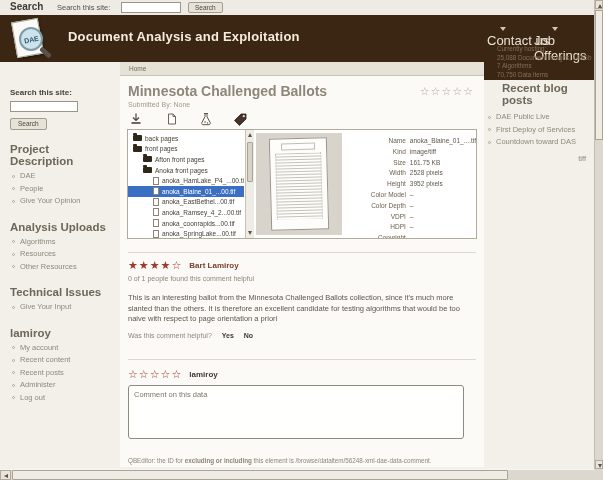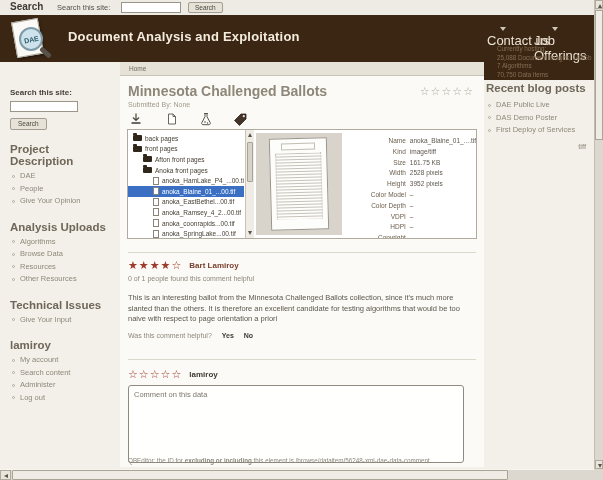--- a/index.html
+++ b/index.html
@@ -35,21 +35,21 @@
   .lsb-search-h { font-size:8px; font-weight:bold; color:#45403a; margin-top:18px; }
   .lsb-input { display:block; width:68px; height:11px; border:1px solid #9a9489; background:#fff; margin-top:4px; font-size:7px; padding:0 2px; }
   .lsb-button { margin-top:4px; height:12px; font-size:6.5px; padding:0 7px; background:#e6e2d8; border:1px solid #a39d91; border-radius:2px; color:#4a443a; }
   .sb-title { font-size:11.5px; font-weight:bold; color:#6e6759; margin:13px 0 3px; }
   .sb-list { list-style:none; }
   .sb-list li { display:flex; align-items:center; line-height:12.5px; }
   .bullet { width:3px; height:3px; border:1px solid #b3ac9c; border-radius:50%; margin:0 5px 0 2px; flex:none; }
   .sb-link { font-size:7.5px; color:#8f897b; text-decoration:none; white-space:nowrap; }
   
   .rsb { position:absolute; left:486px; top:82px; width:108px; }
-  .rsb .sb-title { margin:0 0 5px; }
+  .rsb .sb-title { margin:0 16px 5px; }
   .rsb-more { display:block; text-align:right; font-size:7.5px; color:#8f897b; margin:5px 8px 0 0; text-decoration:none; }
   
   .tabstrip { position:absolute; left:120px; top:62px; width:364px; height:14px; background:#e7e2d7; border-bottom:1px solid #c9c3b5; }
   .tab-home { position:absolute; left:9px; top:3px; font-size:6.5px; color:#6f6a5e; text-decoration:none; }
   .panel { position:absolute; left:120px; top:76px; width:364px; height:391px; background:#fbfaf7; }
   .page-title { position:absolute; left:8px; top:7px; font-size:14px; font-weight:bold; color:#8e8678; }
   .title-stars { position:absolute; right:10px; top:9px; font-size:11px; color:#b5ad9c; letter-spacing:1px; }
   .submitted { position:absolute; left:8px; top:25px; font-size:7px; color:#a29a8a; }
   .toolbar { position:absolute; left:8px; top:35px; height:16px; display:flex; gap:20px; align-items:center; }
   .tool { width:15px; height:15px; display:inline-flex; align-items:center; justify-content:center; background:none; border:none; }
@@ -82,21 +82,21 @@
   .hr1 { top:176px; } .hr2 { top:283px; }
   .stars-row { position:absolute; left:8px; display:flex; align-items:center; gap:7px; }
   .sr1 { top:183px; } .sr2 { top:292px; }
   .stars { font-size:11px; color:#9c3a2b; letter-spacing:1px; background:none; border:none; }
   .author { font-size:8px; font-weight:bold; }
   .author.a1 { color:#7a3f2c; } .author.a2 { color:#3f3a31; }
   .helpful-count { position:absolute; left:8px; top:199px; font-size:7px; color:#8f887a; }
   .comment-body { position:absolute; left:8px; top:217px; width:347px; font-size:7.5px; line-height:10.5px; color:#5c564b; }
   .helpful-q { position:absolute; left:8px; top:256px; font-size:7px; color:#8f887a; }
   .hq-link { font-size:7px; font-weight:bold; color:#3f3a31; text-decoration:none; margin-left:8px; }
-  .comment-box { position:absolute; left:8px; top:309px; width:336px; height:78px; border:1px solid #8f8a80; border-radius:3px; background:#fffffe; font-family:"Liberation Sans",sans-serif; font-size:7.5px; color:#7d776c; padding:4px 5px; resize:none; }
+  .comment-box { position:absolute; left:8px; top:309px; width:336px; height:54px; border:1px solid #8f8a80; border-radius:3px; background:#fffffe; font-family:"Liberation Sans",sans-serif; font-size:7.5px; color:#7d776c; padding:4px 5px; resize:none; }
   .footnote { position:absolute; left:8px; top:381px; font-size:6.3px; color:#8c8679; white-space:nowrap; }
   
   .hscroll { position:absolute; left:0; top:469px; width:595px; height:11px; background:#dcd8cf; border-top:1px solid #f7f5f0; }
   .hs-arrow { position:absolute; left:0; top:0; width:11px; height:10px; background:#e9e5dc; border:1px solid #b0aa9e; }
   .hs-arrow::before { content:""; position:absolute; left:3px; top:2.5px; border-top:2.5px solid transparent; border-bottom:2.5px solid transparent; border-right:4px solid #5a5449; }
   .hs-thumb { position:absolute; left:12px; top:0; width:496px; height:10px; background:#efece5; border:1px solid #aaa497; border-radius:1px; }
   .vscroll { position:absolute; left:594px; top:0; width:9px; height:469px; background:#dcd8cf; border-left:1px solid #c3beb2; }
   .vs-up, .vs-dn { position:absolute; left:0; width:8px; height:9px; background:#e9e5dc; border:1px solid #b0aa9e; }
   .vs-up { top:0; } .vs-dn { bottom:0; }
   .vs-up::before { content:""; position:absolute; left:1.5px; top:3px; border-left:2.5px solid transparent; border-right:2.5px solid transparent; border-bottom:4px solid #5a5449; }
@@ -159,24 +159,20 @@
           </li>
         </ul>
         <div class="sb-title">Analysis Uploads</div>
         <ul class="sb-list">
           <li>
             <span class="bullet"></span>
             <a class="sb-link" href="#">Algorithms</a>
           </li>
           <li>
             <span class="bullet"></span>
-            <a class="sb-link" href="#">Browse Data</a>
-          </li>
-          <li>
-            <span class="bullet"></span>
             <a class="sb-link" href="#">Resources</a>
           </li>
           <li>
             <span class="bullet"></span>
             <a class="sb-link" href="#">Other Resources</a>
           </li>
         </ul>
         <div class="sb-title">Technical Issues</div>
         <ul class="sb-list">
           <li>
@@ -185,21 +181,25 @@
           </li>
         </ul>
         <div class="sb-title">lamiroy</div>
         <ul class="sb-list">
           <li>
             <span class="bullet"></span>
             <a class="sb-link" href="#">My account</a>
           </li>
           <li>
             <span class="bullet"></span>
-            <a class="sb-link" href="#">Search content</a>
+            <a class="sb-link" href="#">Recent content</a>
+          </li>
+          <li>
+            <span class="bullet"></span>
+            <a class="sb-link" href="#">Recent posts</a>
           </li>
           <li>
             <span class="bullet"></span>
             <a class="sb-link" href="#">Administer</a>
           </li>
           <li>
             <span class="bullet"></span>
             <a class="sb-link" href="#">Log out</a>
           </li>
         </ul>
@@ -208,25 +208,25 @@
 
   <div class="rsb">
     <div class="sb-title">Recent blog posts</div>
     <ul class="sb-list" id="blog-list">
         <li>
           <span class="bullet"></span>
           <a class="sb-link" href="#">DAE Public Live</a>
         </li>
         <li>
           <span class="bullet"></span>
-          <a class="sb-link" href="#">DAS Demo Poster</a>
+          <a class="sb-link" href="#">First Deploy of Services</a>
         </li>
         <li>
           <span class="bullet"></span>
-          <a class="sb-link" href="#">First Deploy of Services</a>
+          <a class="sb-link" href="#">Countdown toward DAS</a>
         </li>
       </ul>
     <a href="#" class="rsb-more">tiff</a>
   </div>
 
   <div class="tabstrip">
     <a href="#" class="tab-home">Home</a>
   </div>
 
   <div class="panel">

